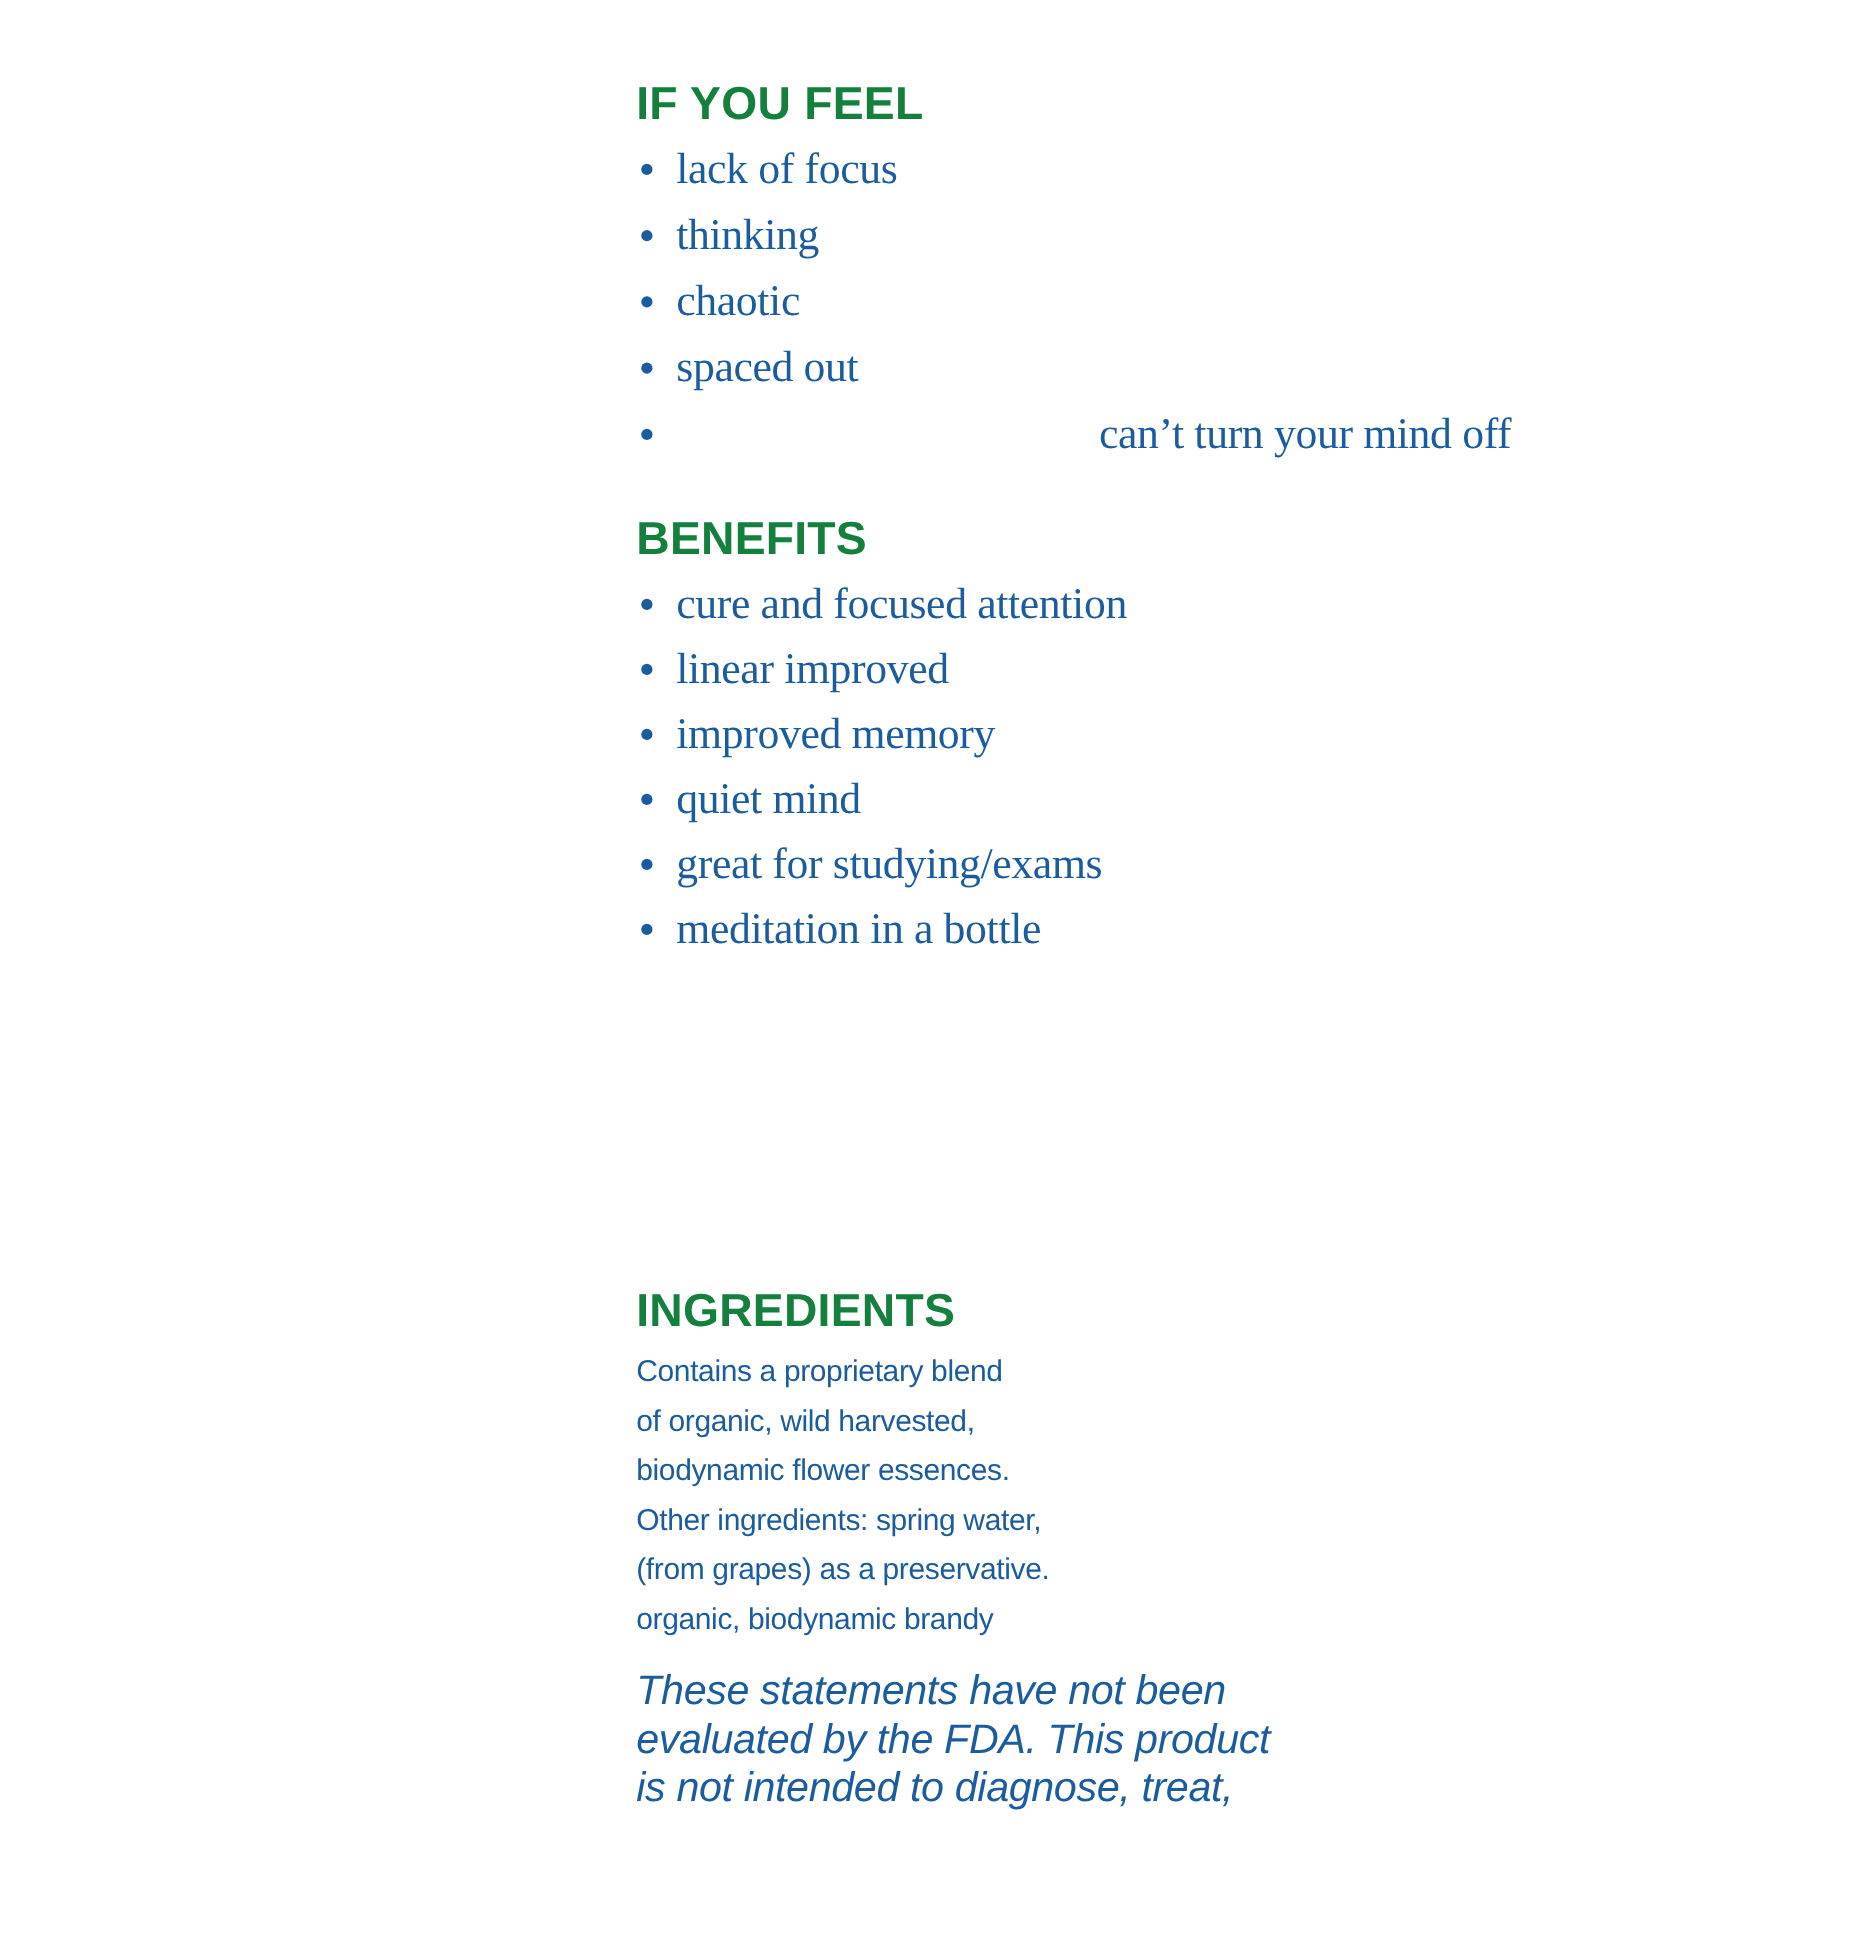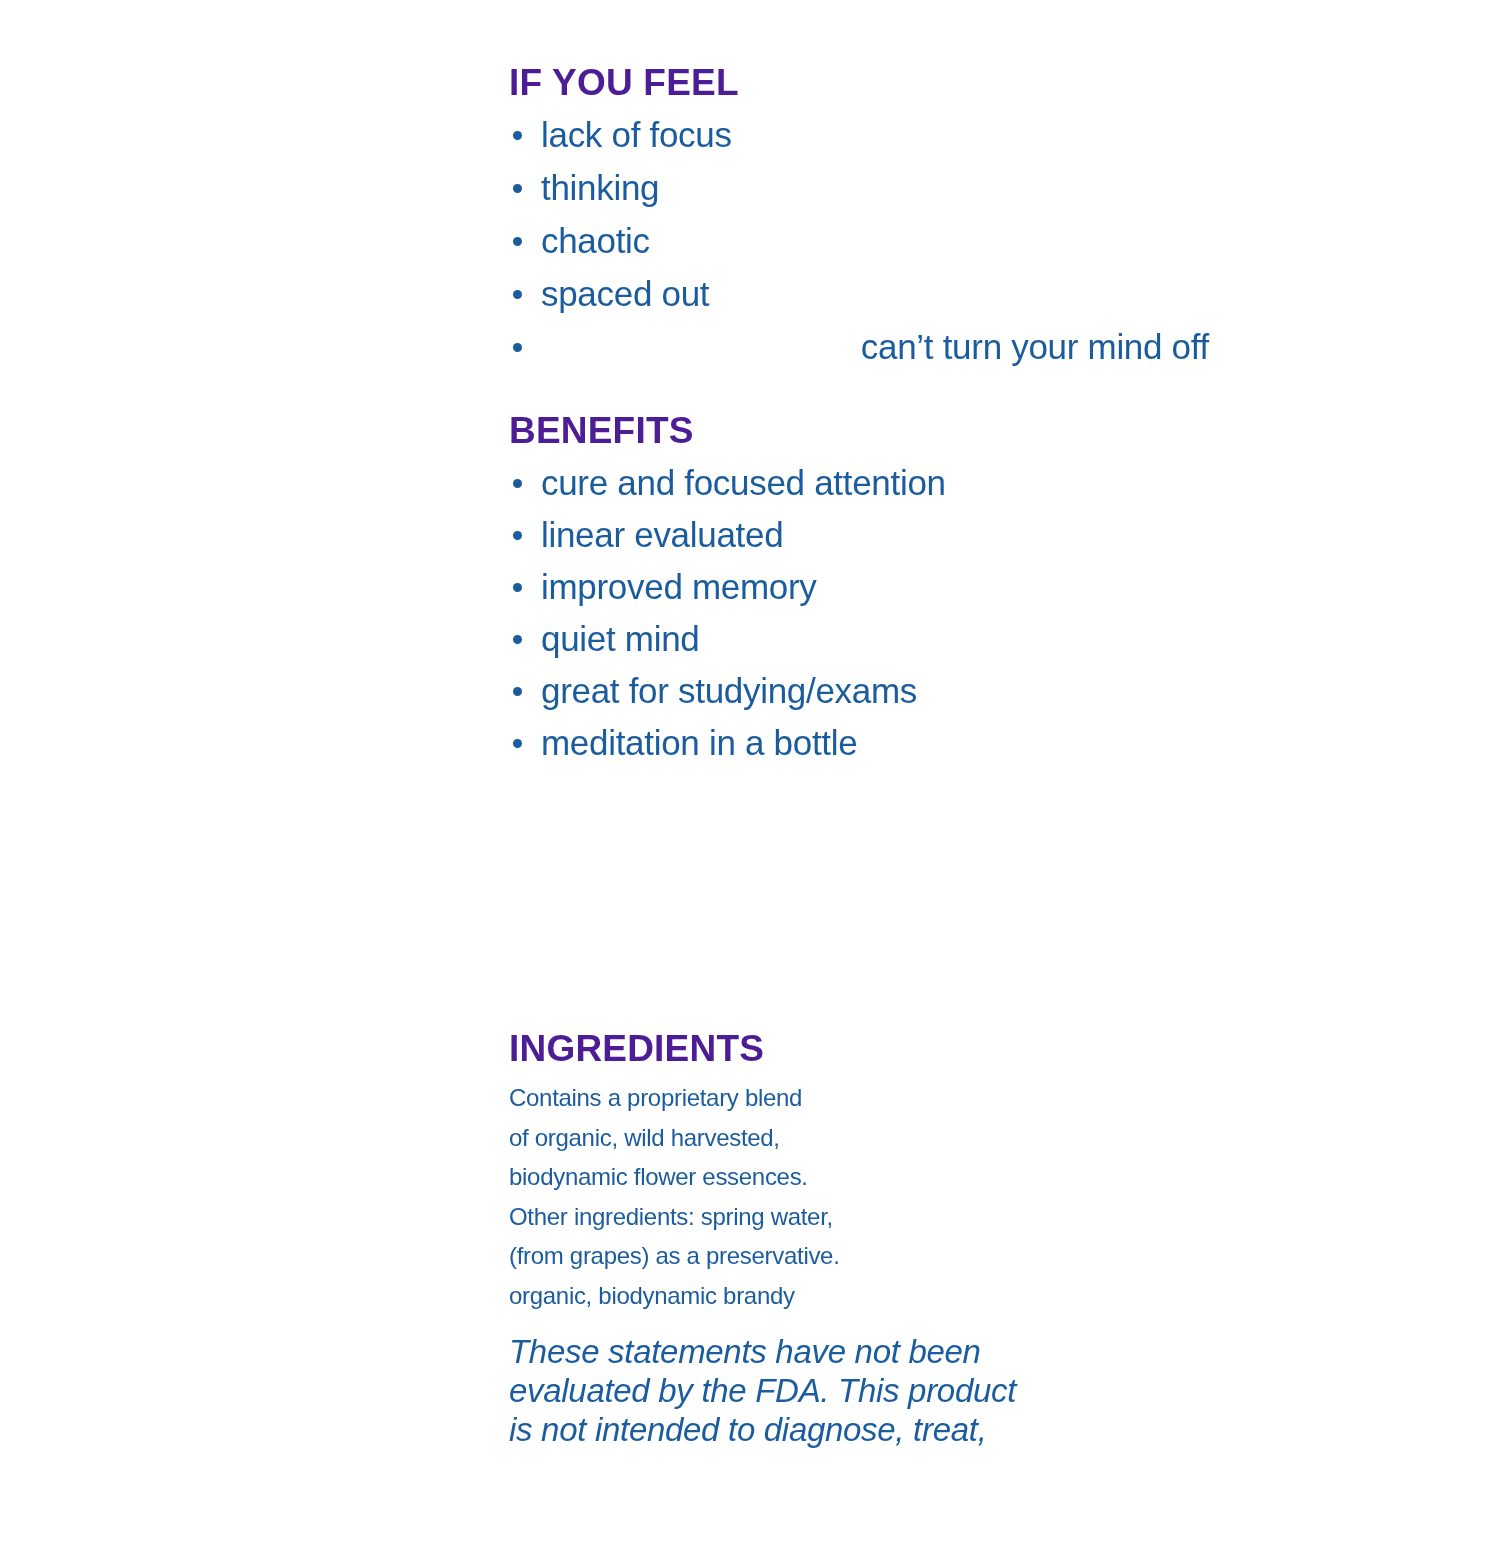--- a/index.html
+++ b/index.html
@@ -19,27 +19,28 @@
     position: absolute;
     left: 509px;
     width: 700px;
   }
   .sec h2 {
     font-size: 37px;
     line-height: 42px;
     font-weight: 700;
     letter-spacing: 0.2px;
     margin: 0 0 12px 0;
-    color: #4c1d95;
+    color: #15803d;
     white-space: nowrap;
   }
   ul.blist {
     list-style: none;
     margin: 0;
     padding: 0;
+    font-family: Liberation Serif, serif;
   }
   ul.blist li {
     position: relative;
     padding-left: 32px;
     font-size: 35px;
     line-height: 38px;
     letter-spacing: -0.3px;
     margin-bottom: 15px;
     white-space: nowrap;
   }
@@ -79,21 +80,21 @@
     <li><span class="dot"></span><span>chaotic</span></li>
     <li><span class="dot"></span><span>spaced out</span></li>
     <li class="gap-before"><span class="dot"></span><span>can’t turn your mind off</span></li>
   </ul>
 </section>
 
 <section class="sec" style="top:410px">
   <h2>BENEFITS</h2>
   <ul class="blist tight">
     <li><span class="dot"></span><span>cure and focused attention</span></li>
-    <li><span class="dot"></span><span>linear evaluated</span></li>
+    <li><span class="dot"></span><span>linear improved</span></li>
     <li><span class="dot"></span><span>improved memory</span></li>
     <li><span class="dot"></span><span>quiet mind</span></li>
     <li><span class="dot"></span><span>great for studying/exams</span></li>
     <li><span class="dot"></span><span>meditation in a bottle</span></li>
   </ul>
 </section>
 
 <section class="sec para" style="top:1028px">
   <h2 style="margin-bottom:8px">INGREDIENTS</h2>
   <div class="pline">Contains a proprietary blend</div>

